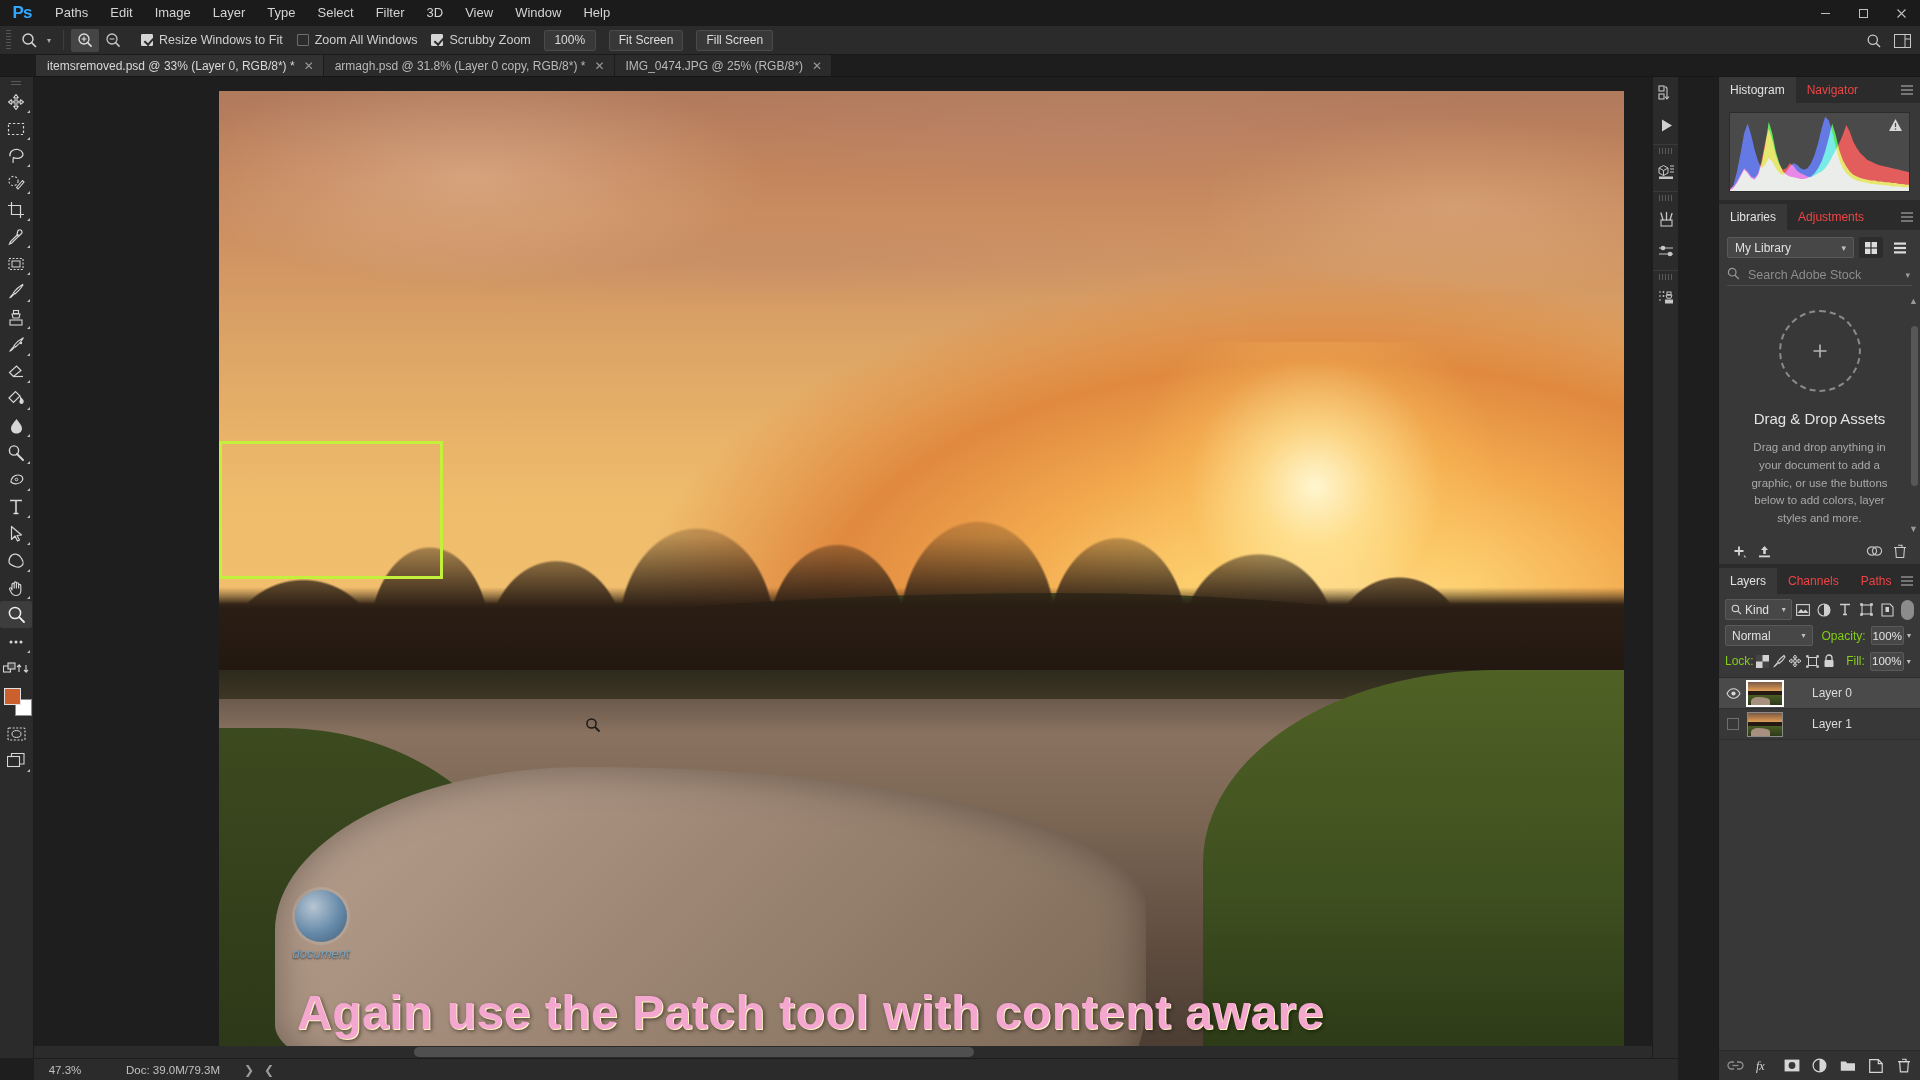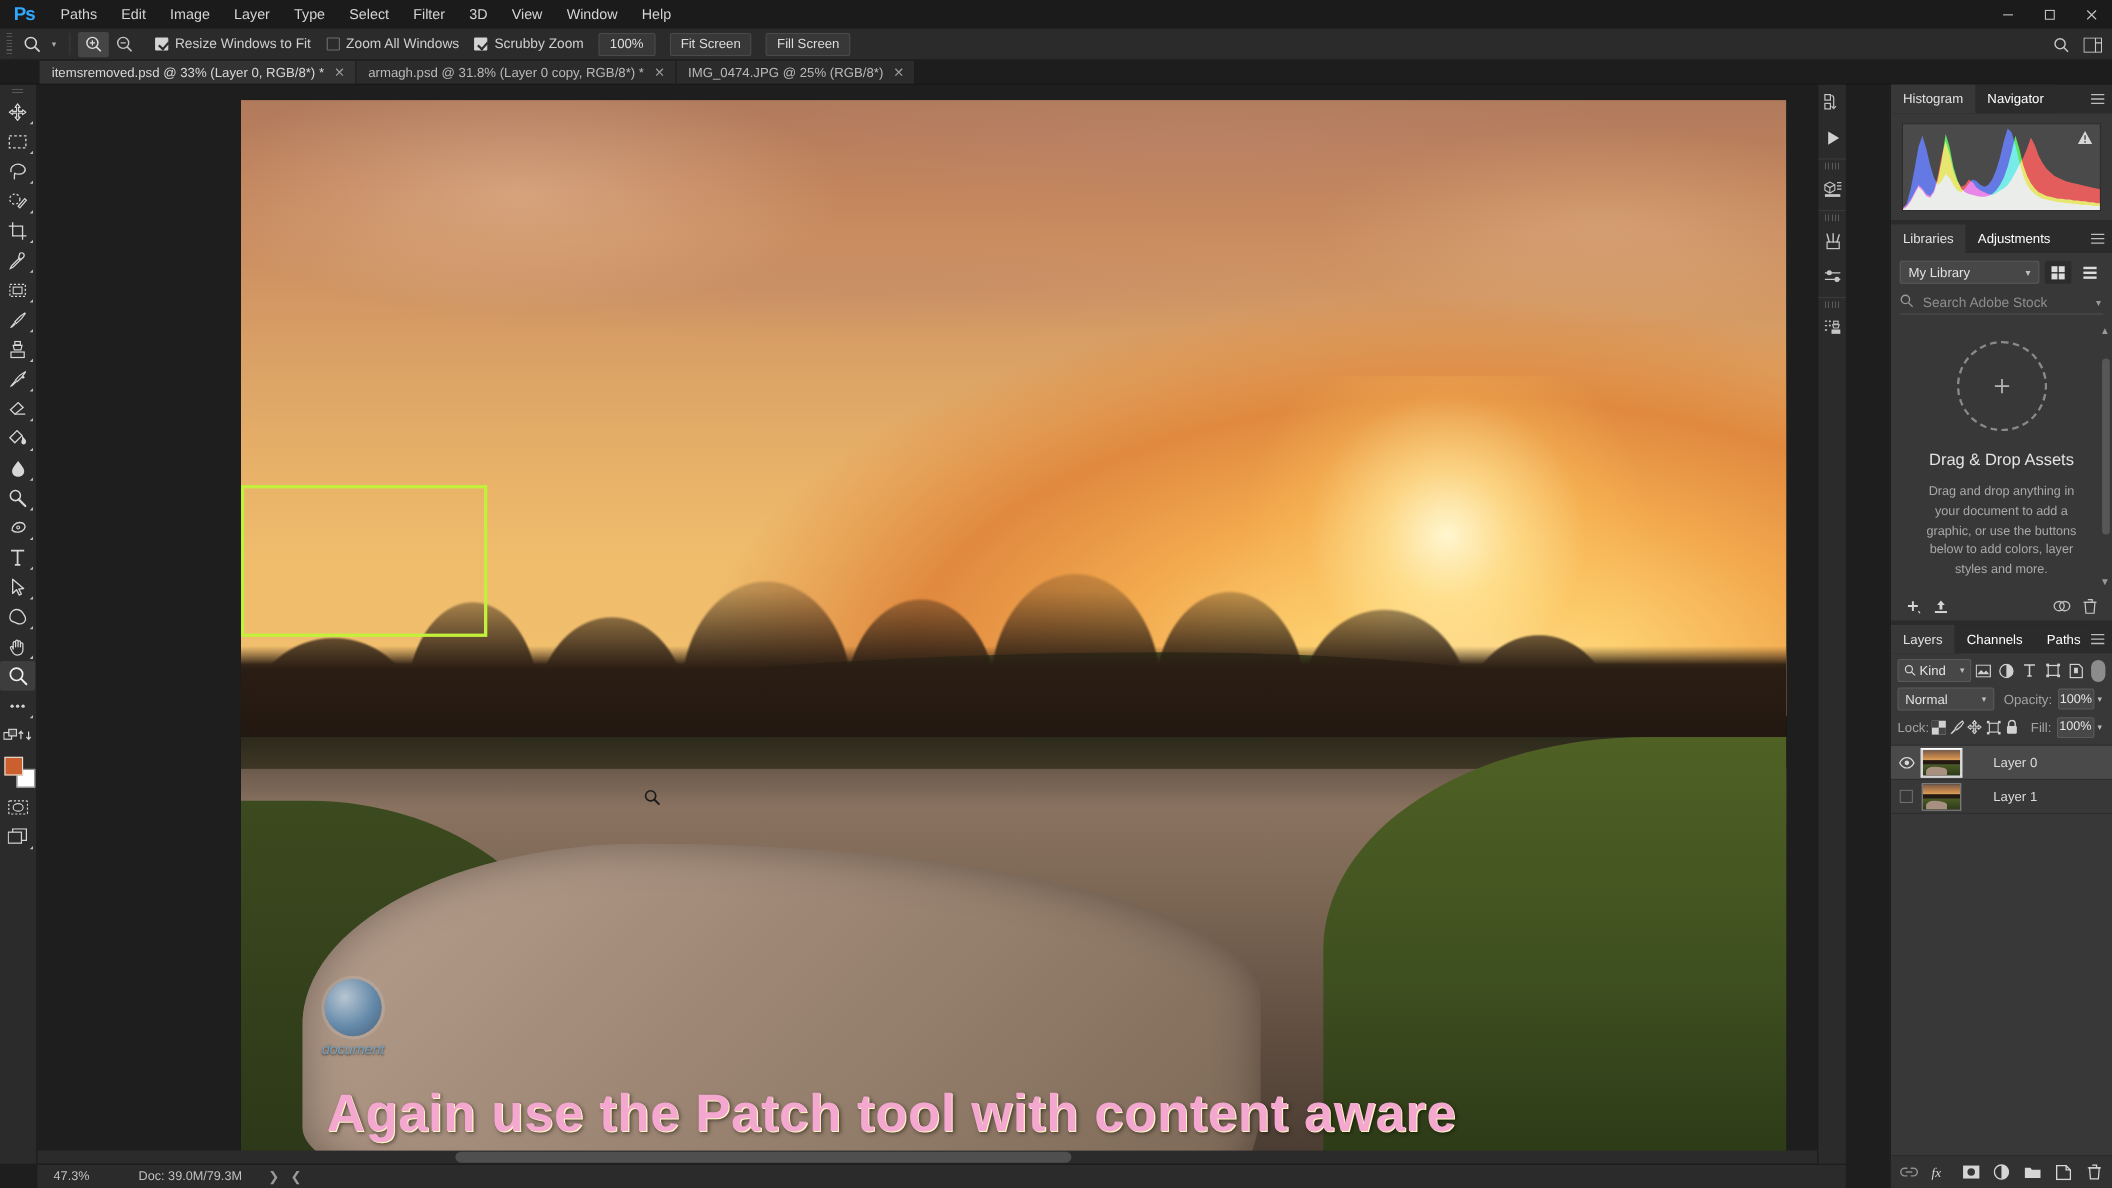--- a/index.html
+++ b/index.html
@@ -150,21 +150,21 @@
   #rail { position:absolute; right:242px; top:0; width:26px; bottom:22px; background:#2b2b2b;
     border-left:1px solid #1c1c1c; }
   .rail-grip { height:6px; margin:3px 6px 2px;
     background:repeating-linear-gradient(to right,#5a5a5a 0 1px,transparent 1px 3px); }
   .rail-btn { width:26px; height:32px; display:flex; align-items:center; justify-content:center; }
   .rail-div { height:1px; background:#3a3a3a; margin:3px 0; }
 
   #dock { position:absolute; right:0; top:0; width:202px; bottom:0; background:#323232;
     border-left:1px solid #1c1c1c; display:flex; flex-direction:column; }
   .panel-tabs { display:flex; align-items:stretch; height:26px; background:#2b2b2b; position:relative; }
-  .ptab { padding:0 11px; display:flex; align-items:center; font-size:12px; color:#ffffff; background:#2b2b2b; }
+  .ptab { padding:0 11px; display:flex; align-items:center; font-size:12px; color:#ef4444; background:#2b2b2b; }
   .ptab.active { background:#383838; color:#e2e2e2; }
   .pmenu { position:absolute; right:6px; top:6px; width:14px; height:14px; }
 
   .panel-body { background:#383838; }
   
   #histogram { margin:9px 10px 8px; height:80px; background:#4a4a4a; border:1px solid #2c2c2c;
     position:relative; overflow:hidden; }
   #hist-warn { position:absolute; right:6px; top:5px; }
 
   
@@ -191,21 +191,21 @@
 
   
   #layers-filter { display:flex; align-items:center; padding:5px 6px; }
   #kind-select { width:72px; height:21px; background:#474747; border:1px solid #5a5a5a; border-radius:2px;
     display:flex; align-items:center; padding:0 5px; font-size:12px; color:#e0e0e0; }
   .lf-fil { width:22px; height:21px; display:flex; align-items:center; justify-content:center; margin-left:1px; }
   #filter-toggle { width:14px; height:20px; margin-left:4px; border-radius:7px; background:#8c8c8c; }
   #blend-row { display:flex; align-items:center; padding:0 6px 5px; }
   #blend-select { width:108px; height:21px; background:#474747; border:1px solid #5a5a5a; border-radius:2px;
     display:flex; align-items:center; justify-content:space-between; padding:0 6px; font-size:12px; color:#e0e0e0; }
-  .field-lbl { font-size:12px; color:#a3a3a3; margin-left:9px; }
+  .field-lbl { font-size:12px; color:#84cc16; margin-left:9px; }
   .num-field { width:42px; height:19px; background:#474747; border:1px solid #5a5a5a; border-radius:2px;
     display:flex; align-items:center; justify-content:center; font-size:11.5px; color:#e4e4e4; margin-left:5px; }
   .num-caret { width:13px; height:19px; display:flex; align-items:center; justify-content:center; font-size:8px; color:#bbb; }
   #lock-row { display:flex; align-items:center; padding:0 6px 6px; }
   .lock-ic { width:21px; height:20px; display:flex; align-items:center; justify-content:center; }
   #layer-list { border-top:1px solid #2c2c2c; }
   .layer-row { height:31px; display:flex; align-items:center; padding-left:4px; border-bottom:1px solid #2e2e2e; }
   .layer-row.sel { background:#4a4a4a; }
   .eye-cell { width:20px; display:flex; align-items:center; justify-content:center; }
   .eye-off { width:12px; height:12px; border:1px solid #6e6e6e; }

